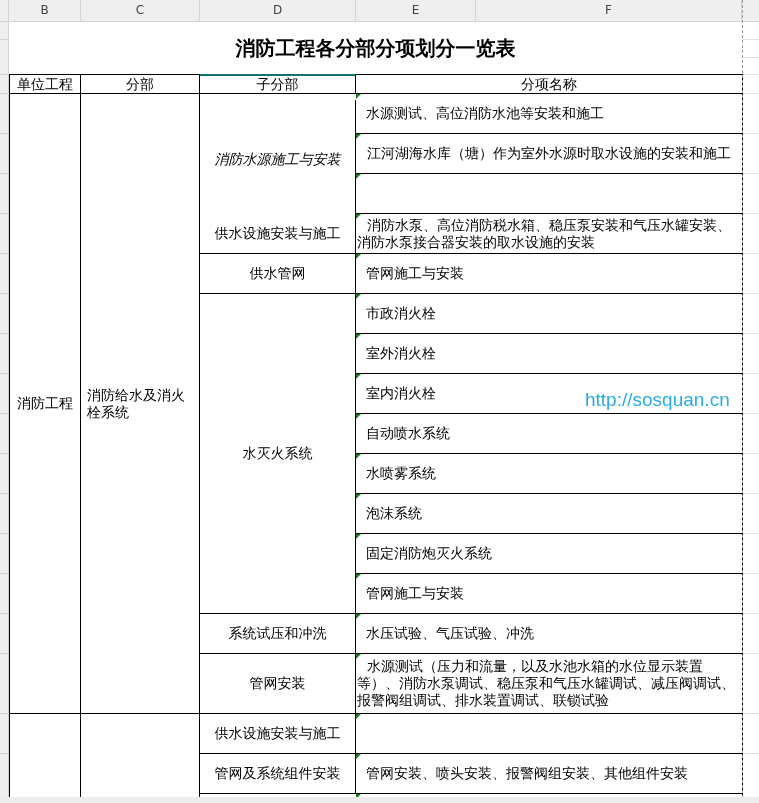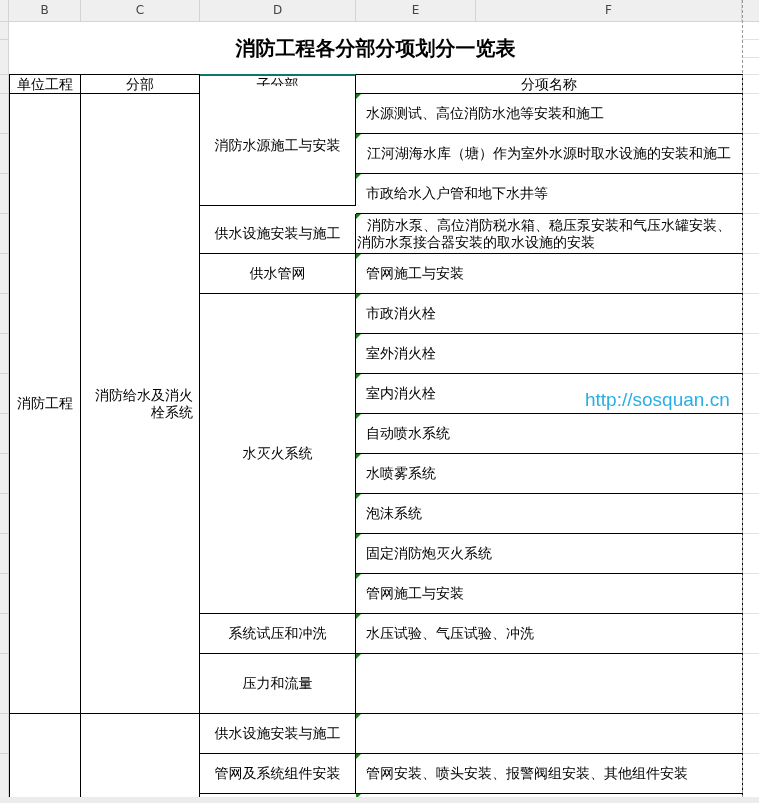--- a/index.html
+++ b/index.html
@@ -31,21 +31,21 @@
   .title {
     position: absolute; left: 9px; top: 22px; width: 733px; height: 52px;
     text-align: center; line-height: 52px;
     font-family: "DejaVu Serif", "Liberation Serif", serif;
     font-weight: bold; font-size: 20px;
   }
   .cell {
     position: absolute; box-sizing: border-box;
     border-right: 1px solid #000; border-bottom: 1px solid #000;
     font-size: 14px; line-height: 17px;
-    display: flex; align-items: center; justify-content: center; text-align: right;
+    display: flex; align-items: center; justify-content: center; text-align: left;
     background: #fff;
   }
   .cell.left { justify-content: flex-start; text-align: left; padding-left: 10px; padding-right: 2px; }
   .cell.wrap { padding-left: 1px; text-indent: 10px; }
   .cell .tri {
     position: absolute; left: 0; top: 0; width: 0; height: 0;
     border-top: 5px solid #1a7f1a; border-right: 5px solid transparent;
   }
   .watermark {
     position: absolute; left: 585px; top: 389px; font-size: 19px;
@@ -117,41 +117,40 @@
 <div class="cell" style="left:81px;top:74px;width:119px;height:20px;border-top:1px solid #000;">分部</div>
 <div class="cell" style="left:200px;top:74px;width:156px;height:20px;border-top:2px solid #0f766e;">子分部</div>
 <div class="cell" style="left:356px;top:74px;width:387px;height:20px;border-top:1px solid #000;">分项名称</div>
 
 <div class="cell" style="left:9px;top:94px;width:72px;height:620px;border-left:1px solid #000;">消防工程</div>
 <div class="cell" style="left:9px;top:714px;width:72px;height:100px;border-left:1px solid #000;border-bottom:none;"></div>
 
 <div class="cell" style="left:81px;top:94px;width:119px;height:620px;padding:0 6px;">消防给水及消火栓系统</div>
 <div class="cell" style="left:81px;top:714px;width:119px;height:100px;align-items:flex-end;justify-content:flex-start;border-bottom:none;overflow:hidden;white-space:nowrap;padding-bottom:2px;"></div>
 
-<div class="cell" style="left:200px;top:86px;width:156px;height:120px;">消防水源施工与安装</div>
+<div class="cell" style="left:200px;top:100px;width:156px;height:120px;font-style:italic;">消防水源施工与安装</div>
 <div class="cell" style="left:200px;top:214px;width:156px;height:40px;">供水设施安装与施工</div>
 <div class="cell" style="left:200px;top:254px;width:156px;height:40px;">供水管网</div>
 <div class="cell" style="left:200px;top:294px;width:156px;height:320px;">水灭火系统</div>
 <div class="cell" style="left:200px;top:614px;width:156px;height:40px;">系统试压和冲洗</div>
-<div class="cell" style="left:200px;top:654px;width:156px;height:60px;">压力和流量</div>
+<div class="cell" style="left:200px;top:654px;width:156px;height:60px;">管网安装</div>
 
 <div class="cell" style="left:200px;top:714px;width:156px;height:40px;">供水设施安装与施工</div>
 <div class="cell" style="left:200px;top:754px;width:156px;height:40px;">管网及系统组件安装</div>
 
 <div class="cell left" style="left:356px;top:94px;width:387px;height:40px;">
     <i class="tri"></i>
     <span>水源测试、高位消防水池等安装和施工</span>
   </div>
 <div class="cell left wrap" style="left:356px;top:134px;width:387px;height:40px;">
     <i class="tri"></i>
     <span>江河湖海水库（塘）作为室外水源时取水设施的安装和施工</span>
   </div>
 <div class="cell left" style="left:356px;top:174px;width:387px;height:40px;">
     <i class="tri"></i>
-    <span>市政给水入户管和地下水井等</span>
   </div>
 <div class="cell left wrap" style="left:356px;top:214px;width:387px;height:40px;">
     <i class="tri"></i>
     <span>消防水泵、高位消防税水箱、稳压泵安装和气压水罐安装、消防水泵接合器安装的取水设施的安装</span>
   </div>
 <div class="cell left" style="left:356px;top:254px;width:387px;height:40px;">
     <i class="tri"></i>
     <span>管网施工与安装</span>
   </div>
 
@@ -187,20 +186,21 @@
     <i class="tri"></i>
     <span>管网施工与安装</span>
   </div>
 
 <div class="cell left" style="left:356px;top:614px;width:387px;height:40px;">
     <i class="tri"></i>
     <span>水压试验、气压试验、冲洗</span>
   </div>
 <div class="cell left wrap" style="left:356px;top:654px;width:387px;height:60px;">
     <i class="tri"></i>
+    <span>水源测试（压力和流量，以及水池水箱的水位显示装置等）、消防水泵调试、稳压泵和气压水罐调试、减压阀调试、报警阀组调试、排水装置调试、联锁试验</span>
   </div>
 
 <div class="cell left wrap" style="left:356px;top:714px;width:387px;height:40px;">
     <i class="tri"></i>
   </div>
 <div class="cell left" style="left:356px;top:754px;width:387px;height:40px;">
     <i class="tri"></i>
     <span>管网安装、喷头安装、报警阀组安装、其他组件安装</span>
   </div>
 <div class="cell left" style="left:356px;top:794px;width:387px;height:20px;border-bottom:none;">

